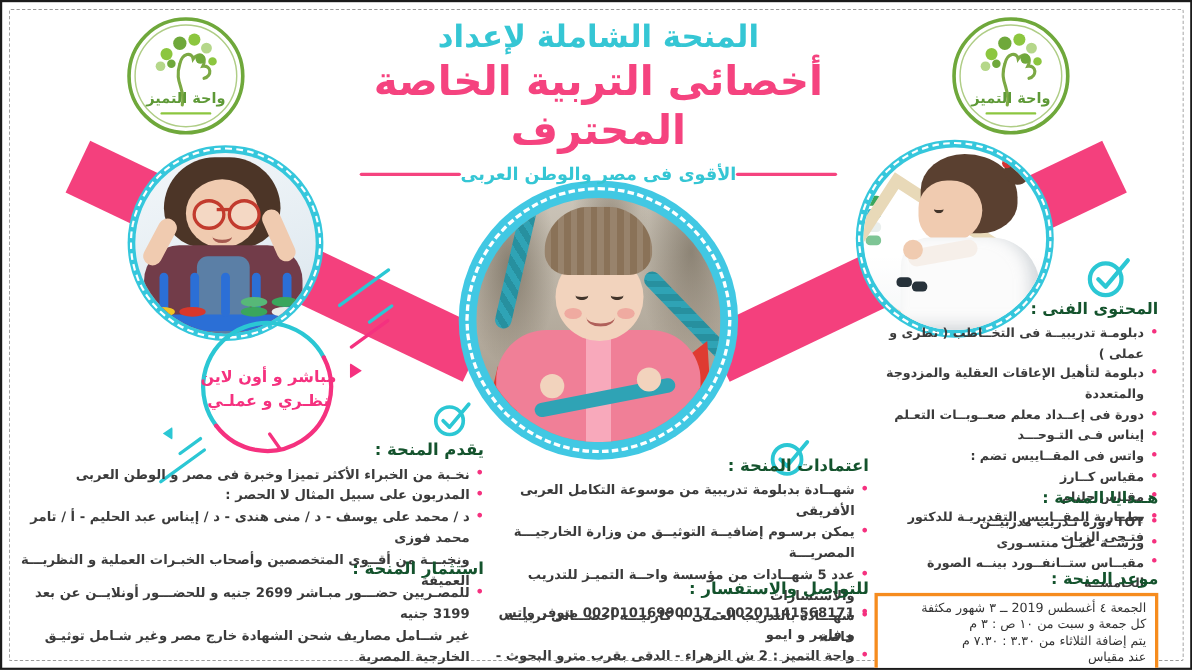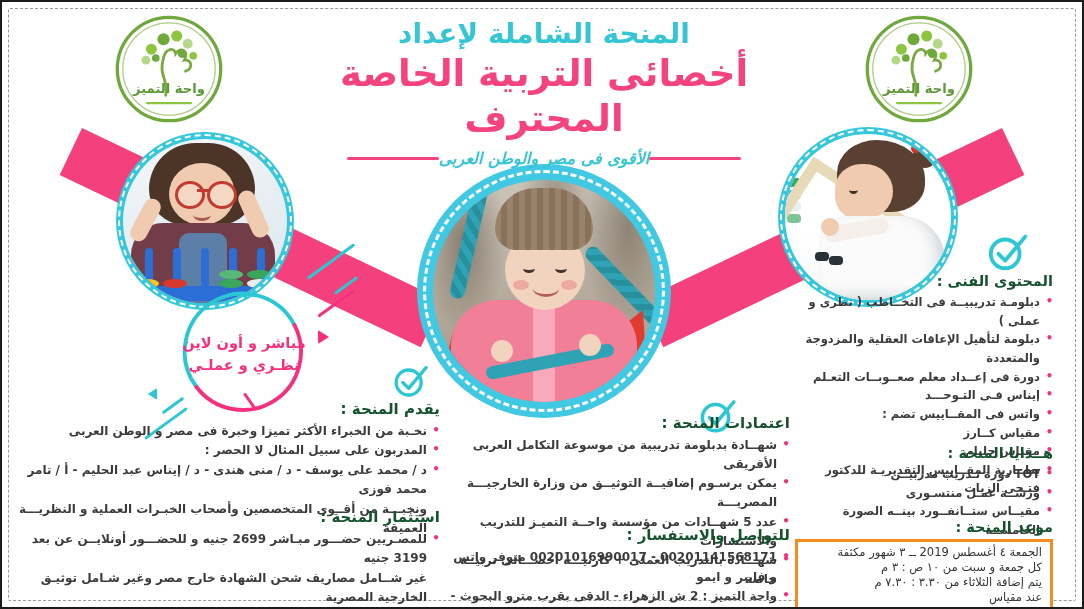--- a/index.html
+++ b/index.html
@@ -12,21 +12,21 @@
 
   
   .ribbon{position:absolute;height:52px;background:#F4407D;z-index:1;}
   .ribbon.left{left:80px;top:126px;width:400px;transform:rotate(25.5deg);transform-origin:0 0;}
   .ribbon.right{right:80px;top:126px;width:400px;transform:rotate(-25.5deg);transform-origin:100% 0;}
 
   
   .title{position:absolute;left:272px;top:16px;width:540px;text-align:center;z-index:5;direction:rtl;}
   .title .t1{color:#35C6D4;font-size:28px;font-weight:bold;line-height:1.15;}
   .title .t2{color:#F5437F;font-size:37px;font-weight:bold;line-height:1.2;margin-top:2px;letter-spacing:-1px;}
-  .title .t3{display:flex;align-items:center;justify-content:center;margin-top:8px;font-style:italic;}
+  .title .t3{display:flex;align-items:center;justify-content:center;margin-top:8px;}
   .title .t3 .txt{color:#35C6D4;font-size:16px;font-weight:bold;white-space:nowrap;}
   .title .t3 .rule{height:3px;background:#F5437F;width:92px;border-radius:2px;}
 
   
   .logo{position:absolute;width:110px;height:110px;z-index:4;}
   .logo.left{left:112px;top:12px;}
   .logo.right{left:862px;top:12px;}
 
   
   .circle{position:absolute;border-radius:50%;z-index:3;}

